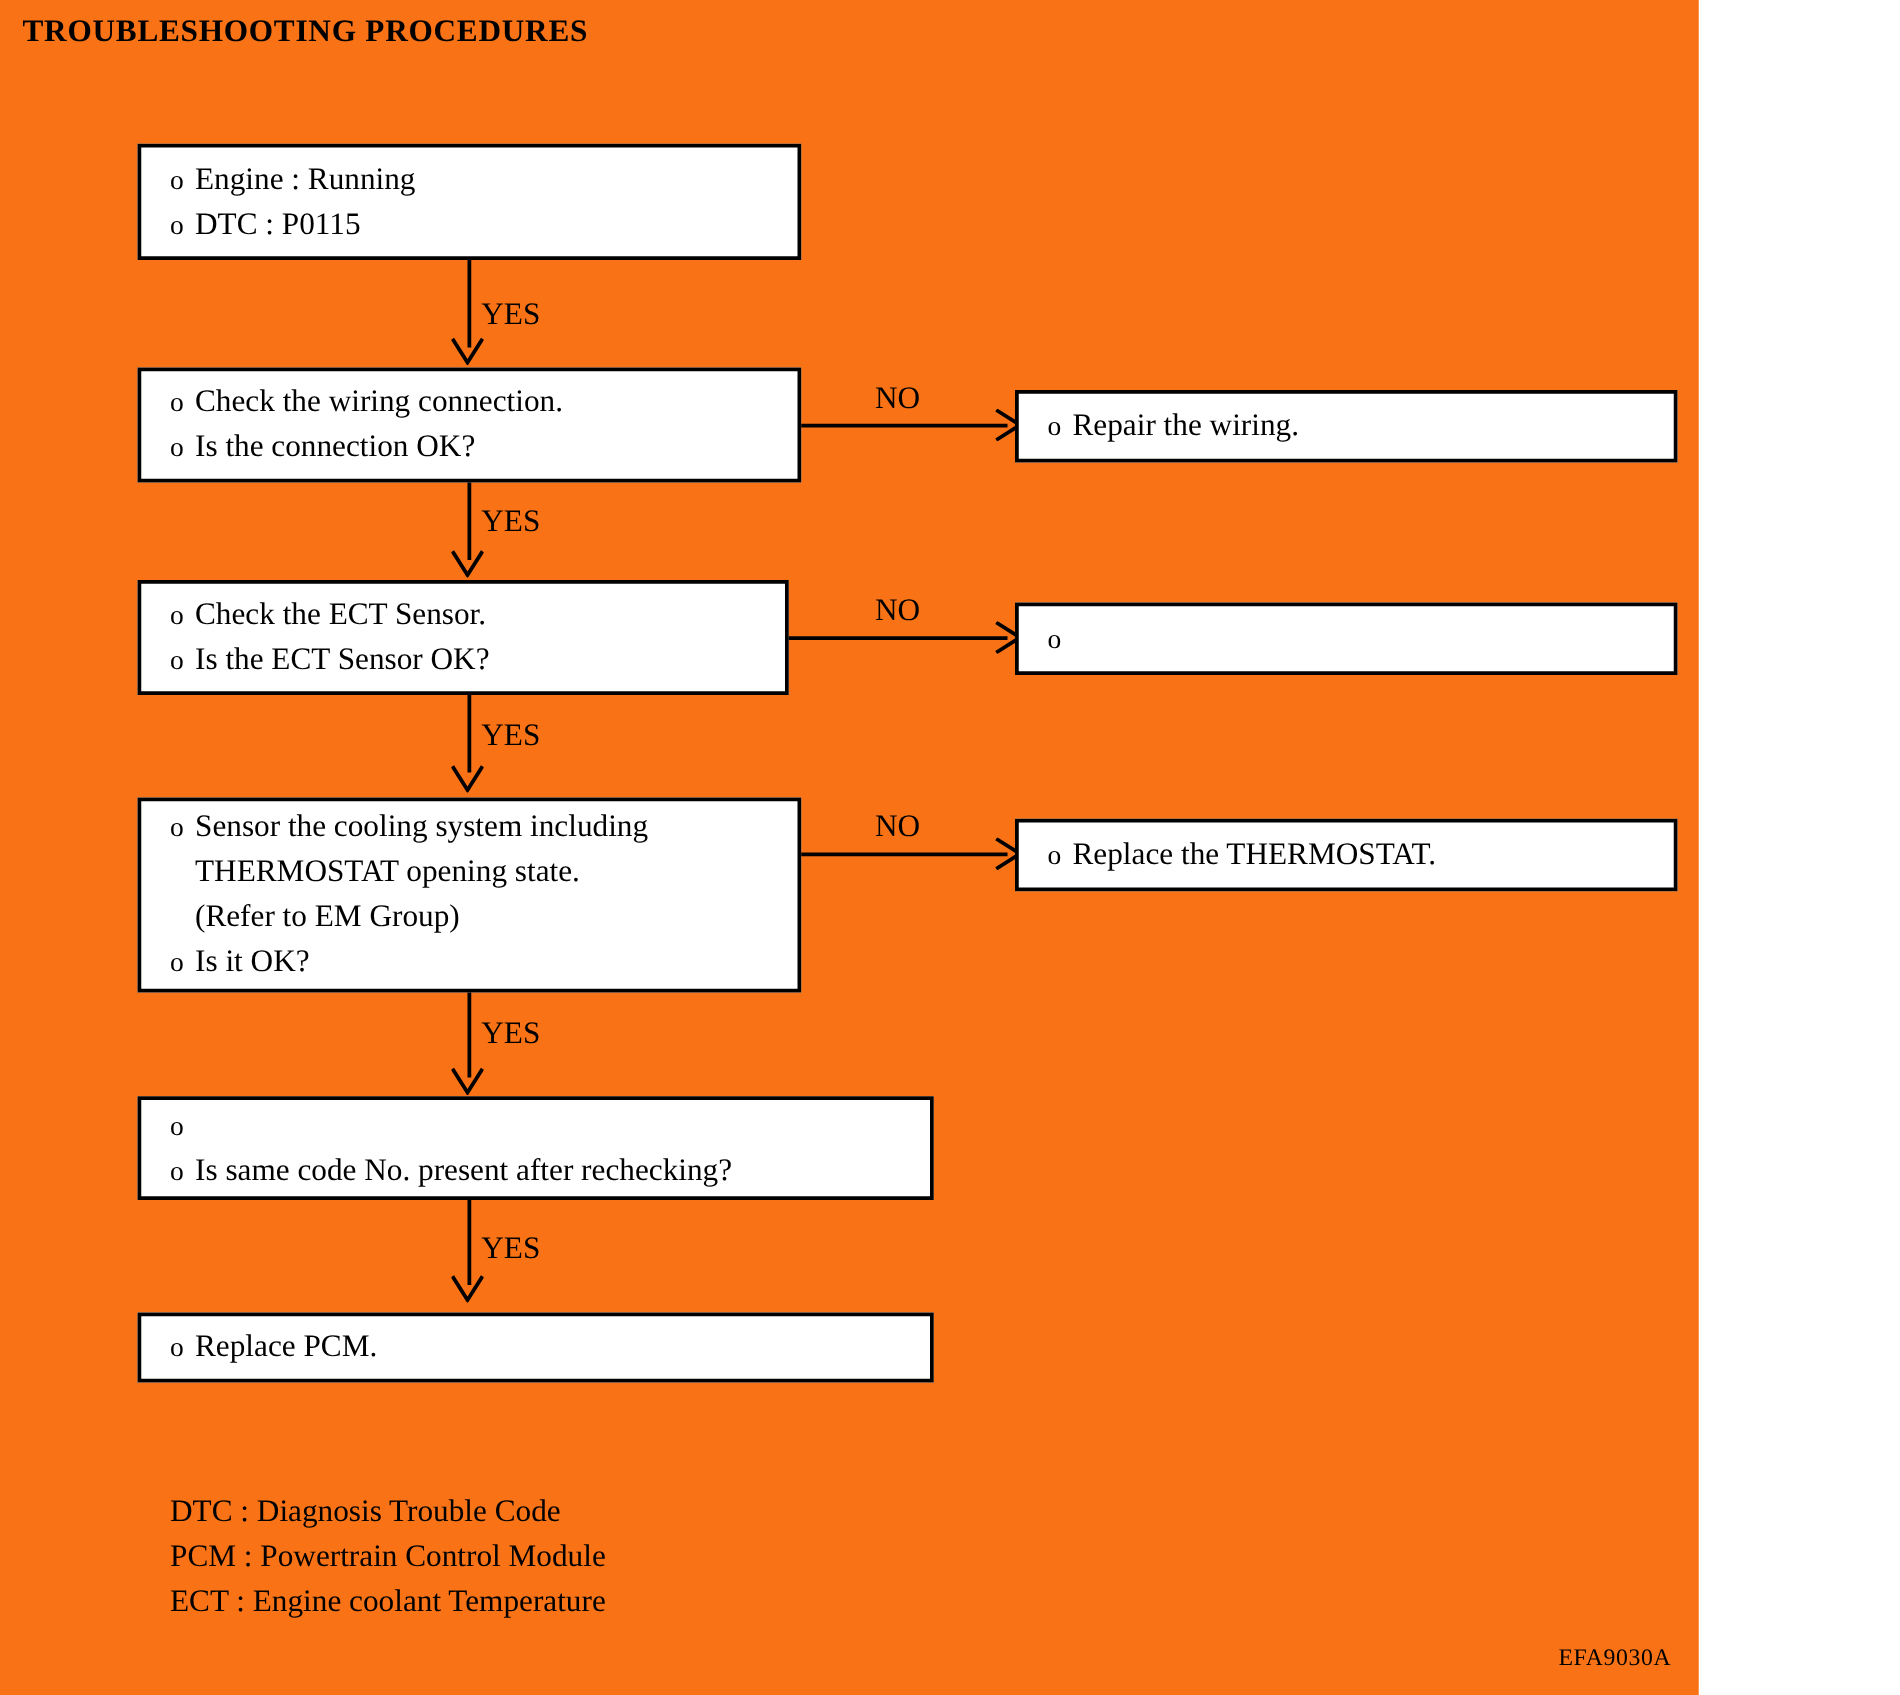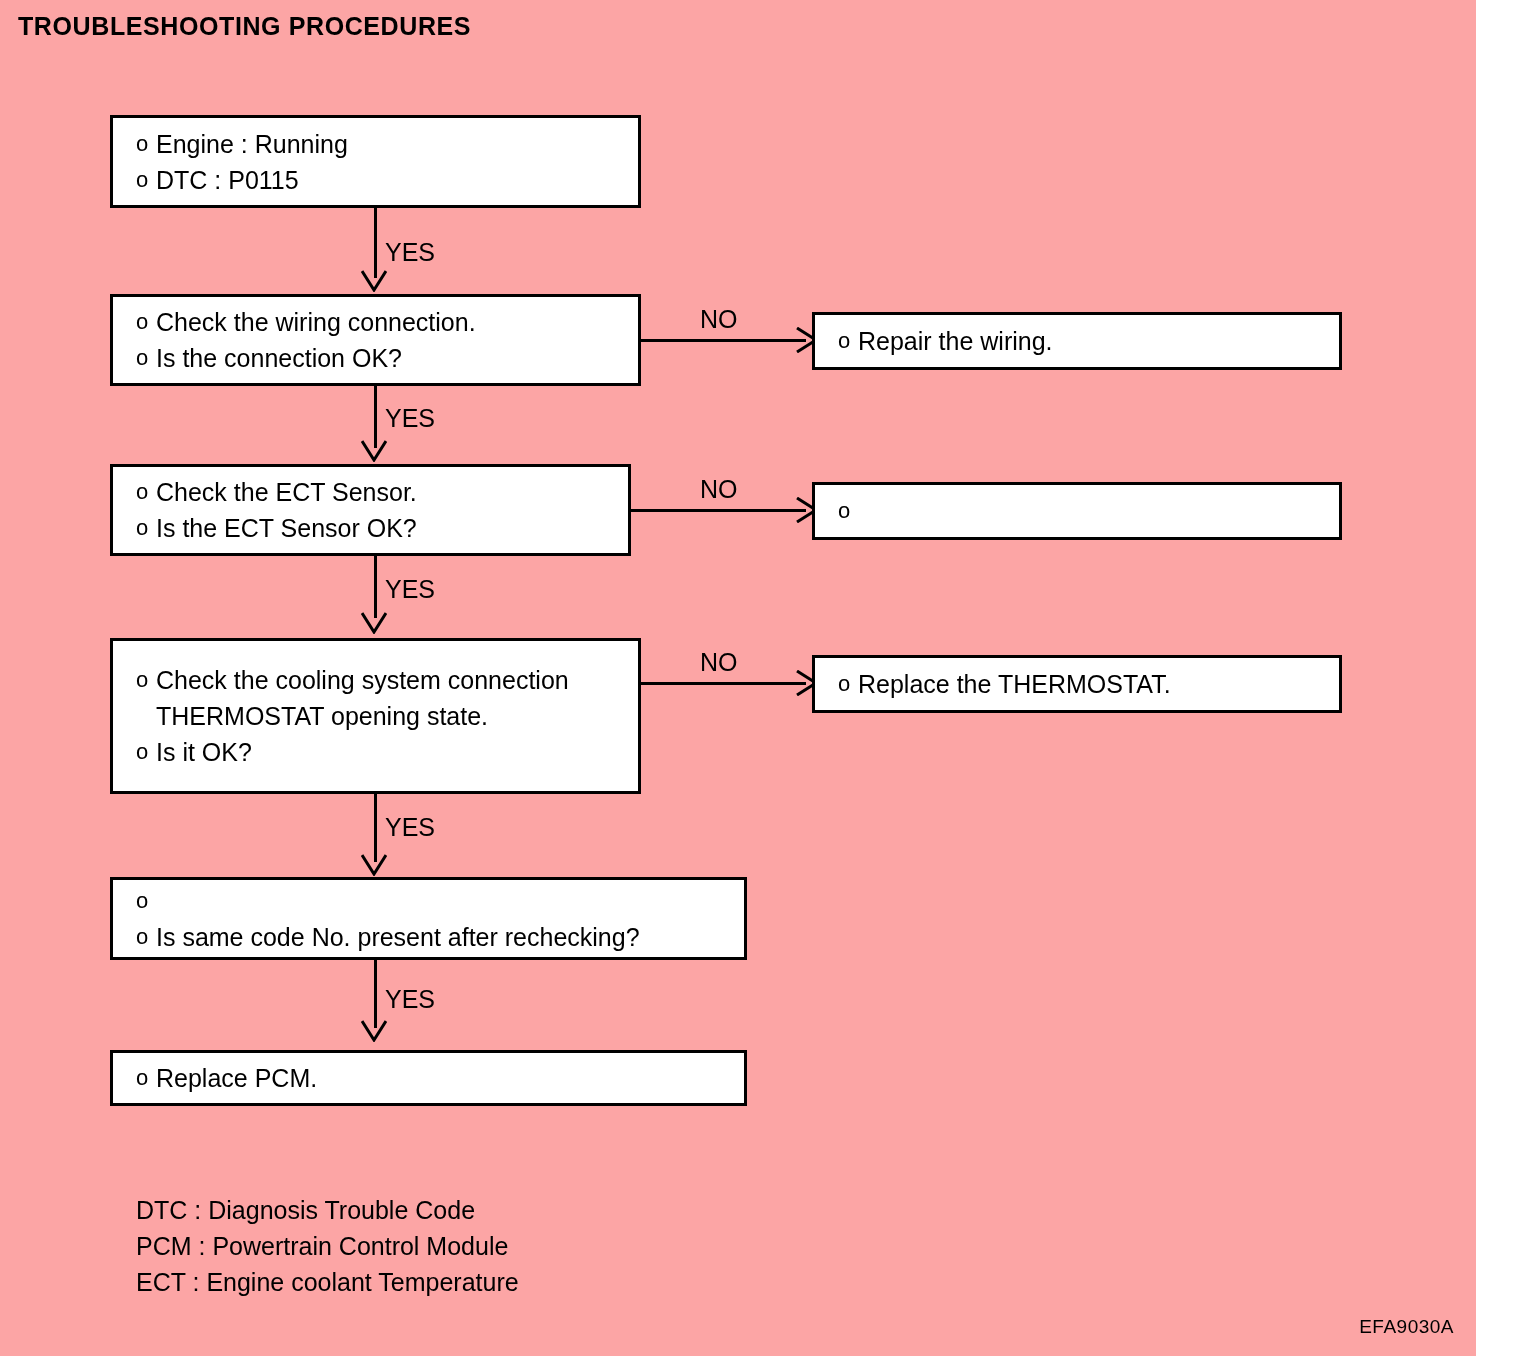--- a/index.html
+++ b/index.html
@@ -7,24 +7,25 @@
     margin: 0;
     padding: 0;
     background: #ffffff;
   }
   body {
     font-family: "Liberation Sans", sans-serif;
     color: #000000;
   }
   #page {
     position: relative;
-    width: 1476px;
+    width: 1359px;
     height: 1356px;
-    background: #fca5a5;
+    background: #f97316;
     overflow: hidden;
+    font-family: Liberation Serif, serif;
   }
 
   
   .page-title {
     position: absolute;
     left: 18px;
     top: 12px;
     font-size: 25px;
     font-weight: bold;
     letter-spacing: 0.6px;
@@ -193,25 +194,29 @@
 
   <div class="v-line" style="left:374px; top:556px; height:62px;"></div>
   <svg class="chev-down" style="left:361px; top:612px;" viewBox="0 0 26 22">
     <path d="M1 1 L13 20 L25 1" fill="none" stroke="#000" stroke-width="3"></path>
   </svg>
   <div class="edge-label" style="left:385px; top:575px;">YES</div>
 
   <div class="flow-box" style="left:110px; top:638px; width:531px; height:156px;">
     <div class="box-line">
       <span class="bullet">o</span>
-      <span class="box-text">Check the cooling system connection</span>
+      <span class="box-text">Sensor the cooling system including</span>
     </div>
     <div class="box-line cont">
       <span class="bullet"></span>
       <span class="box-text">THERMOSTAT opening state.</span>
+    </div>
+    <div class="box-line cont">
+      <span class="bullet"></span>
+      <span class="box-text">(Refer to EM Group)</span>
     </div>
     <div class="box-line">
       <span class="bullet">o</span>
       <span class="box-text">Is it OK?</span>
     </div>
   </div>
 
   <div class="h-line" style="left:641px; top:682px; width:165px;"></div>
   <svg class="chev-right" style="left:796px; top:670px;" viewBox="0 0 22 26">
     <path d="M1 1 L20 13 L1 25" fill="none" stroke="#000" stroke-width="3"></path>

